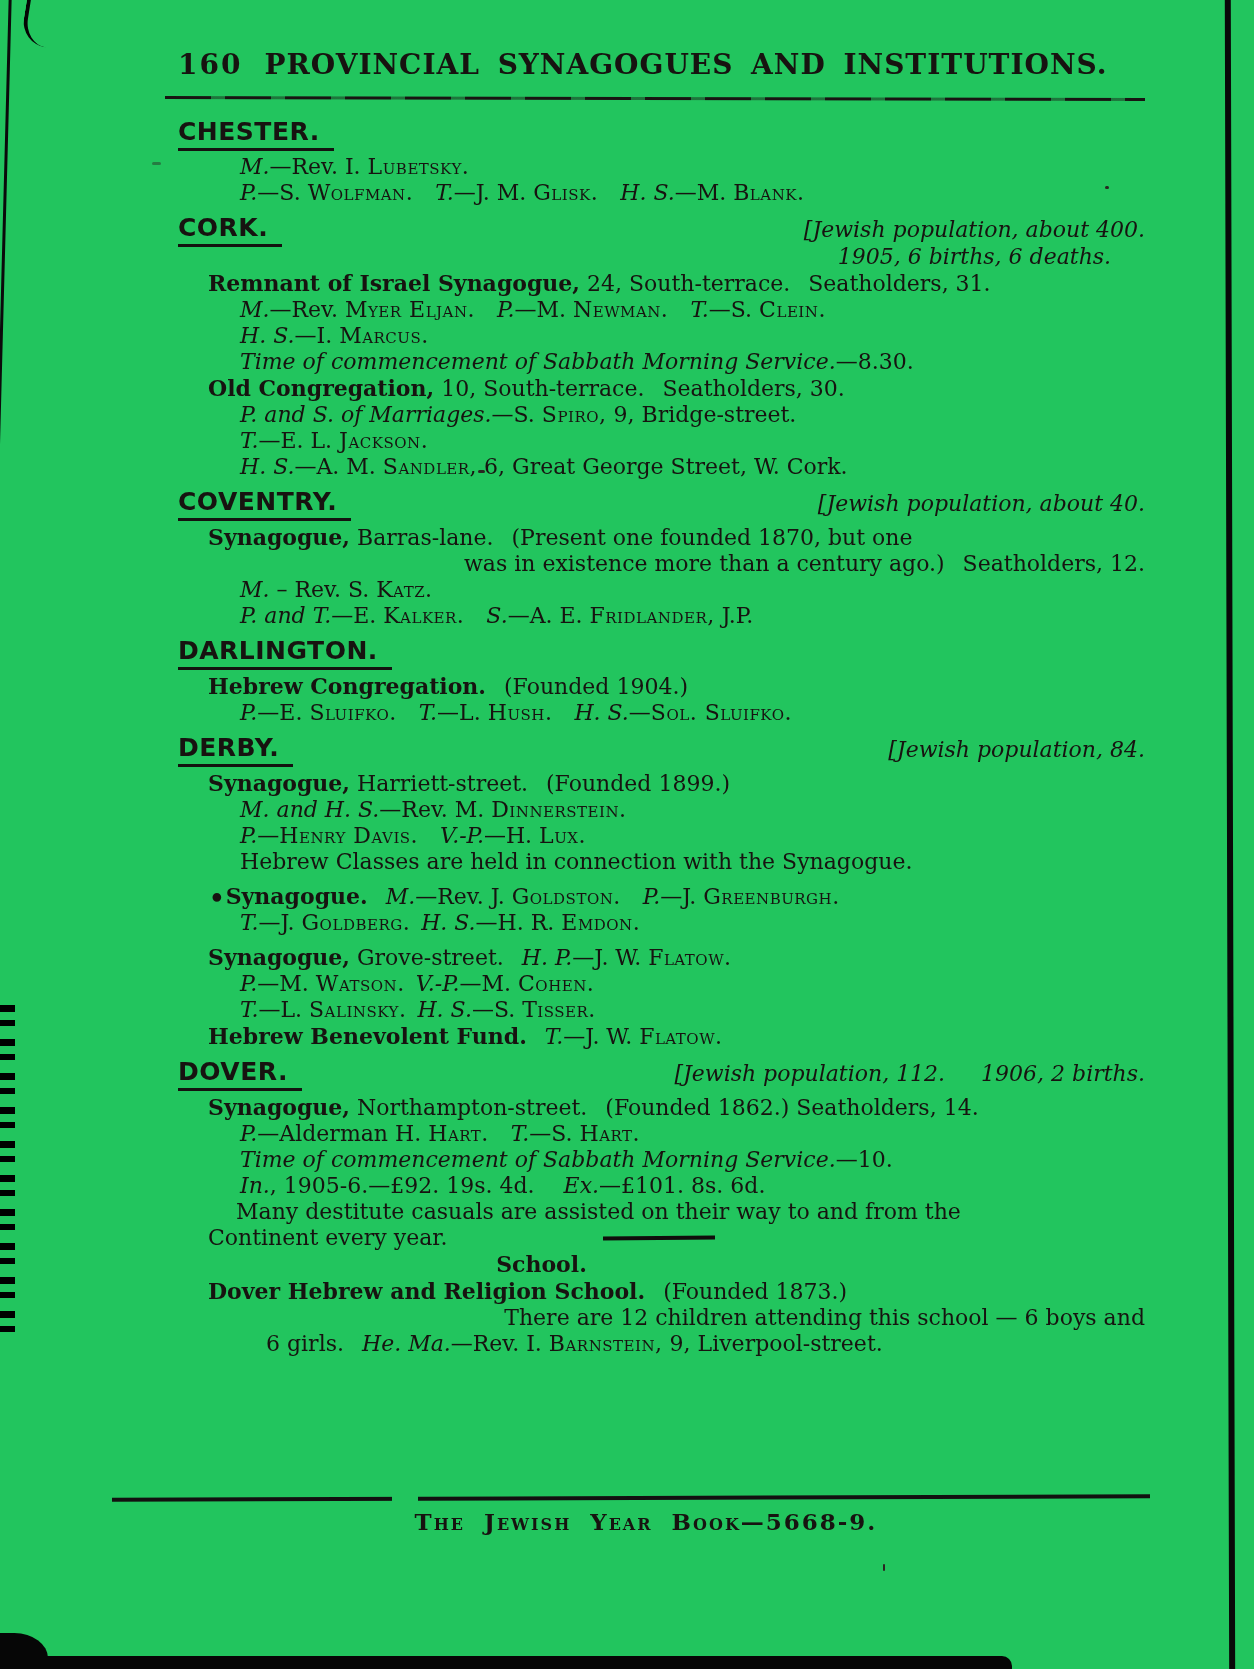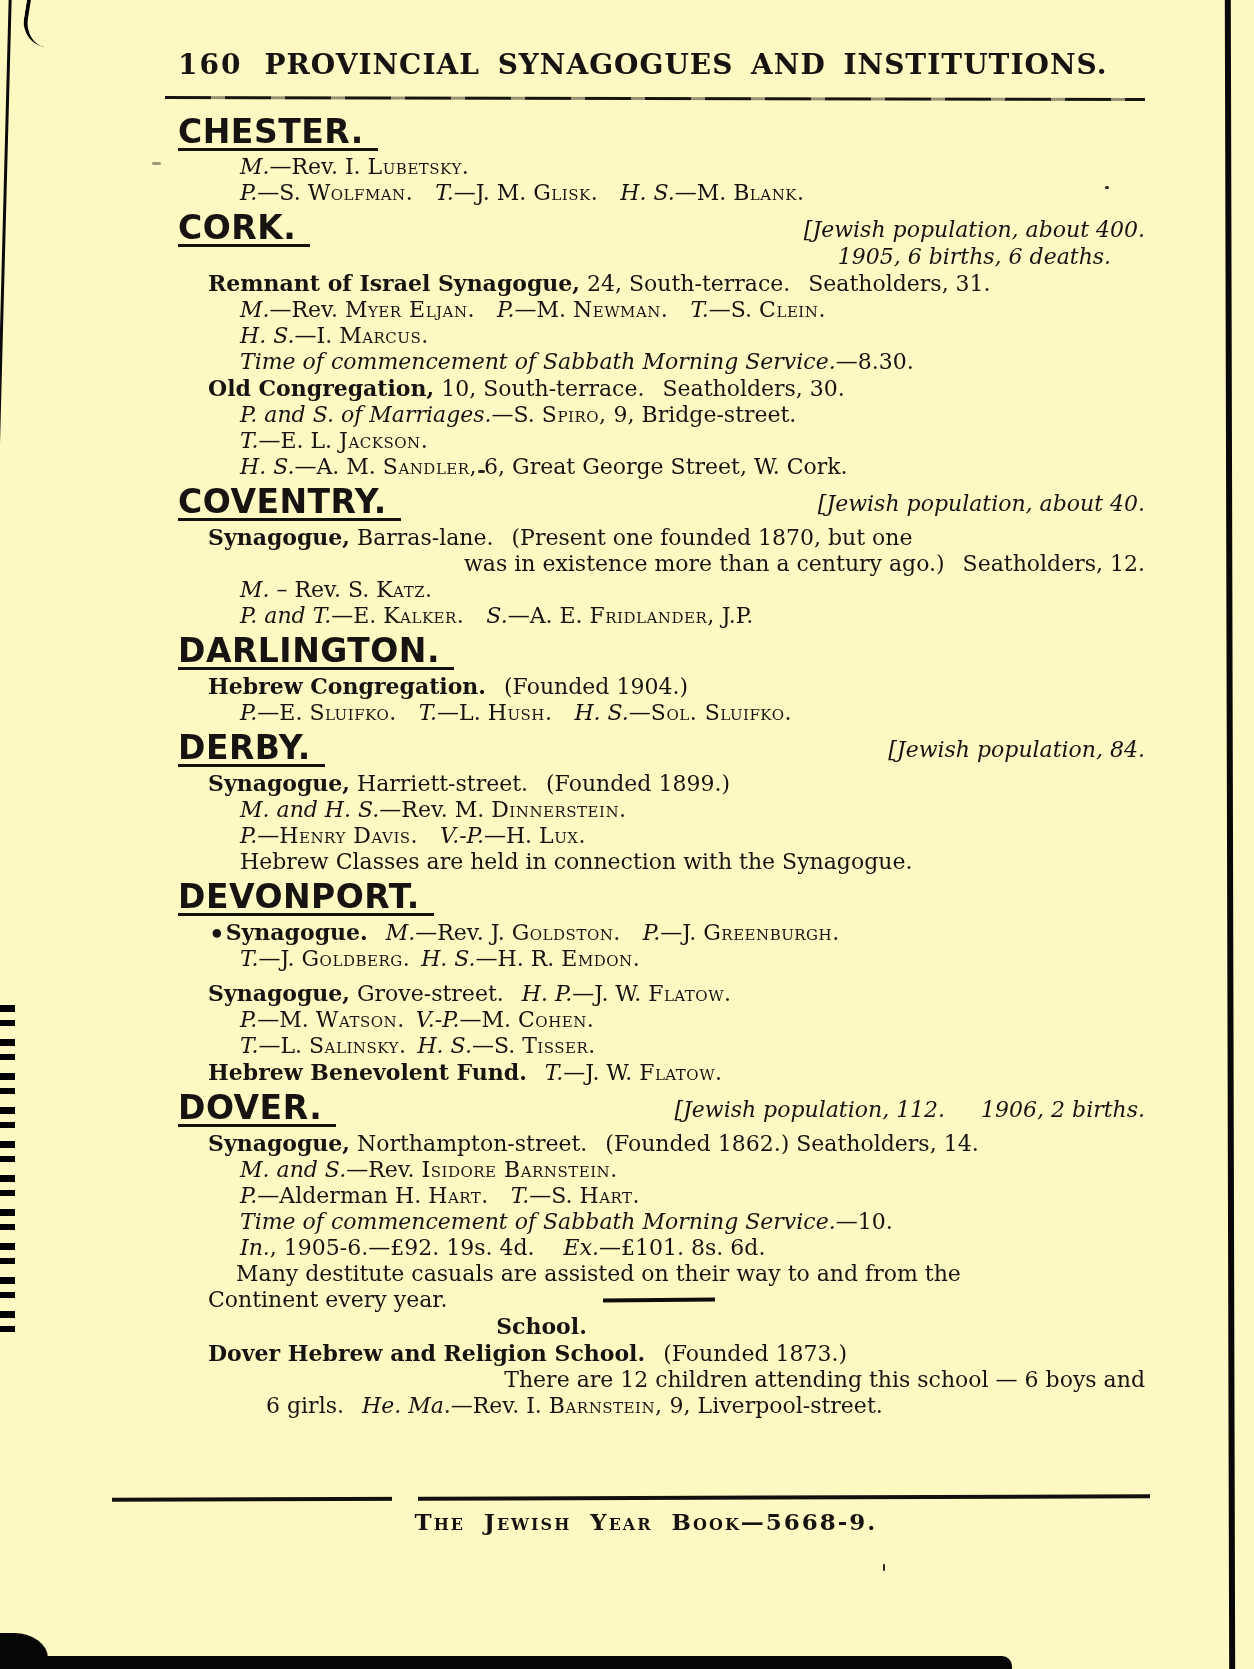--- a/index.html
+++ b/index.html
@@ -3,21 +3,21 @@
 <meta charset="utf-8">
 <style>
   html,body{margin:0;padding:0;}
   body{
     width:1254px;height:1669px;
     background:#e9e7e2;
     font-family:"DejaVu Serif", serif;
   }
   #page{
     position:relative;width:1254px;height:1669px;overflow:hidden;
-    background:#fef9c3;color:#171310;
+    background:#22c55e;color:#171310;
   }
   
   .left-line{position:absolute;left:9px;top:-14px;width:3px;height:1505px;background:#0b0b0b;
     transform:rotate(1.5deg);transform-origin:top left;border-radius:2px;}
   .hook{position:absolute;left:24px;top:-8px;width:24px;height:54px;border-left:4px solid #050505;
     border-radius:0 0 0 26px;transform:rotate(9deg);}
   .barcode{position:absolute;left:0;top:1005px;width:15px;height:340px;
     background:repeating-linear-gradient(180deg,#000 0 7px,rgba(0,0,0,0) 7px 15px,#000 15px 21px,rgba(0,0,0,0) 21px 34px);}
   .right-line{position:absolute;left:1227px;top:-6px;width:6px;height:1690px;background:#090909;
     transform:rotate(-0.15deg);border-radius:3px;}
@@ -30,21 +30,21 @@
   .page-header .num{margin-right:22px;letter-spacing:2px;}
   .header-rule{position:absolute;left:165px;top:97px;width:980px;height:3px;
     background:repeating-linear-gradient(90deg,#181512 0 46px,rgba(24,21,18,.45) 46px 60px);
     transform:rotate(0.12deg);}
   
   #content{position:absolute;left:178px;top:110px;width:967px;}
   .section{margin-top:8px;}
   .head-row{display:flex;justify-content:space-between;align-items:flex-start;}
   .city{
     display:inline-block;font-family:"DejaVu Sans", sans-serif;font-weight:bold;
-    font-size:33px;line-height:28px;letter-spacing:0.5px;
+    font-size:25px;line-height:28px;letter-spacing:0.5px;
     border-bottom:3px solid #141210;padding:0 14px 2px 0;margin-bottom:3px;
   }
   .pop-note{text-align:center;font-style:italic;font-size:22px;line-height:27px;white-space:pre;padding-top:2px;}
   .line{font-size:22px;line-height:26px;white-space:nowrap;position:relative;}
   .l-entry{margin-left:30px;}
   .l-sub{margin-left:62px;}
   .l-sub2{margin-left:88px;}
   .l-cont{margin-left:103px;text-align:right;}
   .l-para{margin-left:58px;}
   .l-center{text-align:center;margin-right:240px;}
@@ -125,39 +125,35 @@
         <div class="head-row">
           <span class="city">DERBY.</span>
           <div class="pop-note"><div class="pop-line">[Jewish population, 84.</div></div>
         </div>
         <div class="line l-entry"><span class="seg-b">Synagogue,</span><span> Harriett-street.  (Founded 1899.)</span></div>
         <div class="line l-sub"><span class="seg-i">M. and H. S.</span><span>—Rev. M. </span><span class="seg-sc">Dinnerstein.</span></div>
         <div class="line l-sub"><span class="seg-i">P.</span><span>—</span><span class="seg-sc">Henry Davis.</span><span> </span><span class="seg-i">V.-P.</span><span>—H. </span><span class="seg-sc">Lux.</span></div>
         <div class="line l-sub"><span>Hebrew Classes are held in connection with the Synagogue.</span></div>
       </section>
       <section class="section">
-        <div class="head-row">
-          <span class="city">DEVONPORT.</span>
-        </div>
         <div class="line l-entry"><span class="seg-dot">•</span><span class="seg-b">Synagogue.</span><span>  </span><span class="seg-i">M.</span><span>—Rev. J. </span><span class="seg-sc">Goldston.</span><span> </span><span class="seg-i">P.</span><span>—J. </span><span class="seg-sc">Greenburgh.</span></div>
         <div class="line l-sub"><span class="seg-i">T.</span><span>—J. </span><span class="seg-sc">Goldberg.</span><span> </span><span class="seg-i">H. S.</span><span>—H. R. </span><span class="seg-sc">Emdon.</span></div>
       </section>
       <section class="section">
         <div class="line l-entry"><span class="seg-b">Synagogue,</span><span> Grove-street.  </span><span class="seg-i">H. P.</span><span>—J. W. </span><span class="seg-sc">Flatow.</span></div>
         <div class="line l-sub"><span class="seg-i">P.</span><span>—M. </span><span class="seg-sc">Watson.</span><span> </span><span class="seg-i">V.-P.</span><span>—M. </span><span class="seg-sc">Cohen.</span></div>
         <div class="line l-sub"><span class="seg-i">T.</span><span>—L. </span><span class="seg-sc">Salinsky.</span><span> </span><span class="seg-i">H. S.</span><span>—S. </span><span class="seg-sc">Tisser.</span></div>
         <div class="line l-entry"><span class="seg-b">Hebrew Benevolent Fund.</span><span>  </span><span class="seg-i">T.</span><span>—J. W. </span><span class="seg-sc">Flatow.</span></div>
       </section>
       <section class="section">
         <div class="head-row">
           <span class="city">DOVER.</span>
           <div class="pop-note"><div class="pop-line">[Jewish population, 112.   1906, 2 births.</div></div>
         </div>
         <div class="line l-entry"><span class="seg-b">Synagogue,</span><span> Northampton-street.  (Founded 1862.) Seatholders, 14.</span></div>
-        <div class="line l-sub"><span class="seg-i">M. and S.</span><span>—Rev. </span><span class="seg-sc">Isidore Barnstein.</span></div>
         <div class="line l-sub"><span class="seg-i">P.</span><span>—Alderman H. </span><span class="seg-sc">Hart.</span><span> </span><span class="seg-i">T.</span><span>—S. </span><span class="seg-sc">Hart.</span></div>
         <div class="line l-sub"><span class="seg-i">Time of commencement of Sabbath Morning Service.</span><span>—10.</span></div>
         <div class="line l-sub"><span class="seg-i">In.</span><span>, 1905-6.—£92. 19s. 4d.  </span><span class="seg-i">Ex.</span><span>—£101. 8s. 6d.</span></div>
         <div class="line l-para"><span>Many destitute casuals are assisted on their way to and from the</span></div>
         <div class="line l-entry"><span>Continent every year.</span><span class="mini-rule"></span></div>
         <div class="line l-center"><span class="seg-b">School.</span></div>
         <div class="line l-entry"><span class="seg-b">Dover Hebrew and Religion School.</span><span>  (Founded 1873.)</span></div>
         <div class="line l-cont"><span>There are 12 children attending this school — 6 boys and</span></div>
         <div class="line l-sub2"><span>6 girls.  </span><span class="seg-i">He. Ma.</span><span>—Rev. I. </span><span class="seg-sc">Barnstein,</span><span> 9, Liverpool-street.</span></div>
       </section>

